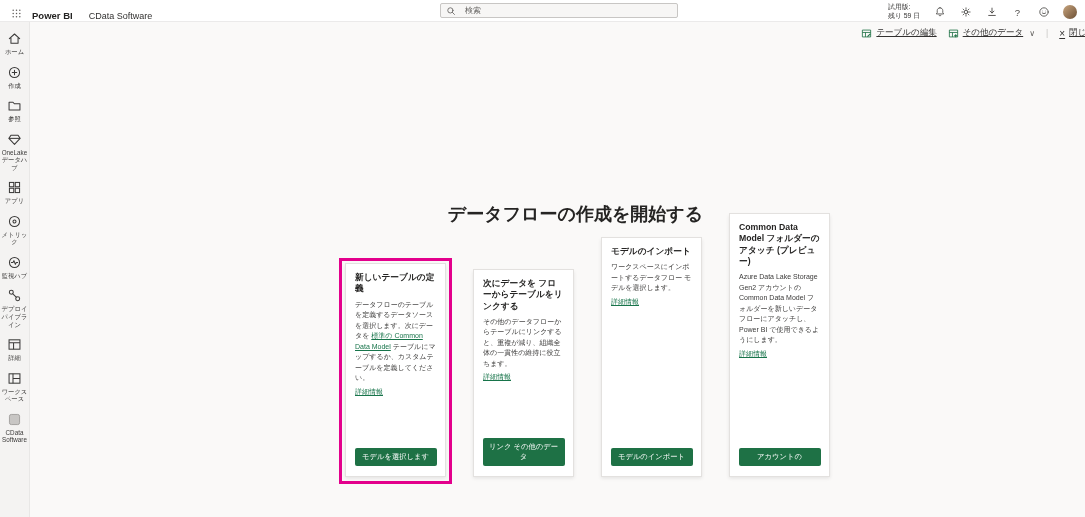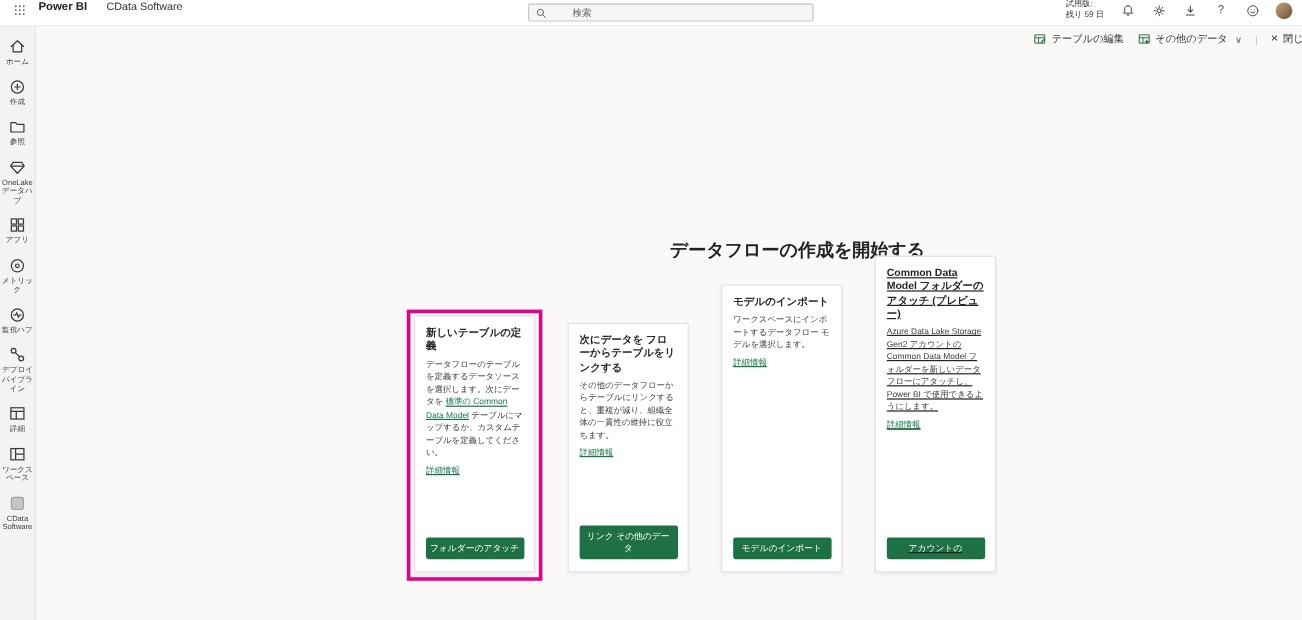--- a/index.html
+++ b/index.html
@@ -6,29 +6,29 @@
   html,body { margin:0; padding:0; }
   body {
     width:1085px; height:517px; position:relative; overflow:hidden;
     background:#faf9f8; color:#252423;
     font-family:"Liberation Sans","DejaVu Sans",sans-serif;
   }
   
   .topbar {
     position:absolute; top:0; left:0; width:1085px; height:22px;
     background:#fff; border-bottom:1px solid #ebeaea;
-    display:flex; align-items:flex-start; padding:0 8px; z-index:10;
+    display:flex; align-items:flex-end; padding:0 8px; z-index:10;
   }
   .waffle { width:16px; height:16px; display:flex; align-items:center; justify-content:center; color:#605e5c; cursor:pointer; }
   .brand { font-weight:700; font-size:9.5px; margin-left:8px; white-space:nowrap; cursor:pointer; }
   .ws-name { font-size:9px; margin-left:16px; color:#323130; white-space:nowrap; cursor:pointer; }
   .search {
     position:absolute; left:440px; top:3px; width:238px; height:15px;
     background:#f7f6f5; border:1px solid #c8c6c4; border-radius:2px;
-    display:flex; align-items:center; gap:19px; padding:0 5px; cursor:text;
+    display:flex; align-items:center; gap:7px; padding:0 5px; cursor:text;
   }
   .search input { border:0; outline:0; background:transparent; width:100%; font-size:8px; font-family:inherit; color:#333; }
   .search input::placeholder { color:#605e5c; }
   .top-right { margin-left:auto; display:flex; align-items:center; gap:13px; }
   .trial { font-size:6.8px; line-height:1.3; color:#323130; white-space:nowrap; cursor:pointer; }
   .tico { width:13px; height:13px; display:flex; align-items:center; justify-content:center; color:#484644; cursor:pointer; }
   .qmark { font-size:9.5px; color:#484644; }
   .avatar { width:14px; height:14px; border-radius:50%; background:linear-gradient(135deg,#c9a57e,#6b4f35); cursor:pointer; }
   
   .sidebar {
@@ -39,36 +39,36 @@
   .side-item { width:30px; padding:4px 0 5px; display:flex; flex-direction:column; align-items:center; gap:2px; cursor:pointer; }
   .side-icon { height:15px; color:#3b3a39; display:flex; align-items:center; justify-content:center; }
   .side-label { font-size:6.3px; line-height:1.2; color:#3b3a39; text-align:center; width:28px; overflow:hidden; }
   
   .content { position:absolute; top:22px; left:30px; right:0; bottom:0; background:#faf9f8; }
   .toolbar {
     position:absolute; top:5px; right:-10px;
     display:flex; align-items:center; gap:11px;
     font-size:8.5px; color:#323130; white-space:nowrap;
   }
-  .tb-btn { display:flex; align-items:flex-start; gap:4px; background:none; border:0; font:inherit; color:inherit; cursor:pointer; padding:0; }
+  .tb-btn { display:flex; align-items:flex-end; gap:4px; background:none; border:0; font:inherit; color:inherit; cursor:pointer; padding:0;text-decoration:underline; }
   .chev { color:#605e5c; font-size:8px; cursor:pointer; margin-left:-5px; }
   .tb-div { color:#c8c6c4; }
   .close-x { font-size:10px; }
   
-  .heading { position:absolute; top:165px; left:300px; width:441px; text-align:right; font-size:15px; font-weight:700; }
+  .heading { position:absolute; top:165px; left:325px; width:441px; text-align:center; font-size:18px; font-weight:700; }
   .cards { position:absolute; top:191px; left:315px; display:flex; gap:27px; align-items:flex-end; }
   .card {
     position:relative; width:101px; background:#fff;
     border:1px solid #e3e1df; box-shadow:0 1.6px 3.6px rgba(0,0,0,.09);
     padding:8px 9px 10px; display:flex; flex-direction:column;
   }
   .card:nth-of-type(1){ height:214px; }
   .card:nth-of-type(2){ height:208px; }
   .card:nth-of-type(3){ height:240px; }
-  .card:nth-of-type(4){ height:264px;text-decoration:underline; }
+  .card:nth-of-type(4){ height:264px; }
   .card h3 { margin:0 0 5px; font-size:8.7px; line-height:1.3; font-weight:700; color:#252423; }
   .card .body { margin:0; font-size:7px; line-height:1.5; color:#3b3a39; }
   .link { color:#17744a; text-decoration:underline; cursor:pointer; }
   .details { display:inline-block; margin-top:3px; font-size:7px; }
   .btn {
     margin-top:auto; align-self:center; width:82px;
     background:#1e7145; color:#fff; border:0; border-radius:2px;
     font-size:7.3px; line-height:1.35; padding:4px 3px;
     font-family:inherit; cursor:pointer; text-align:center;
   }
@@ -277,21 +277,21 @@
 
     <section class="card">
       <div class="ring"></div>
       <h3>新しいテーブルの定義</h3>
       <p class="body">
         <span>データフローのテーブルを定義するデータソースを選択します。次にデータを</span>
         <a class="link">標準の Common Data Model</a>
         <span>テーブルにマップするか、カスタムテーブルを定義してください。</span>
       </p>
       <a class="link details">詳細情報</a>
-      <button class="btn">フォルダーのアタッチ</button>
+      <button class="btn">モデルを選択します</button>
     </section>
 
     <section class="card">
       <h3>次にデータを フローからテーブルをリンクする</h3>
       <p class="body">その他のデータフローからテーブルにリンクすると、重複が減り、組織全体の一貫性の維持に役立ちます。</p>
       <a class="link details">詳細情報</a>
       <button class="btn">リンク その他のデータ</button>
     </section>
 
     <section class="card">

